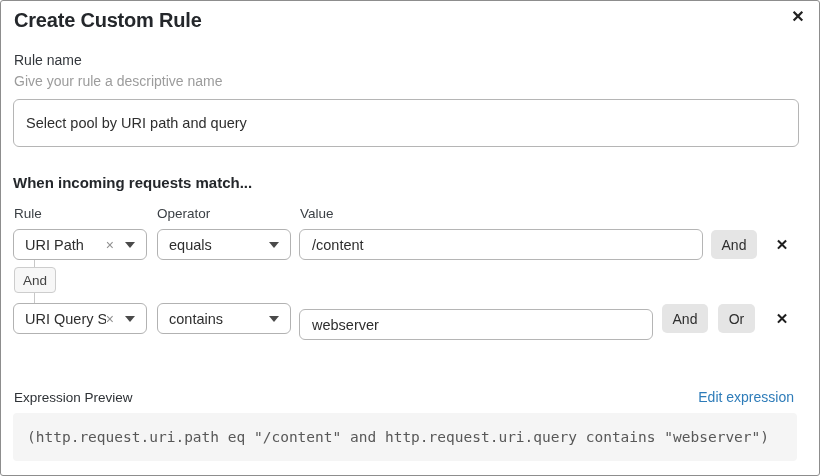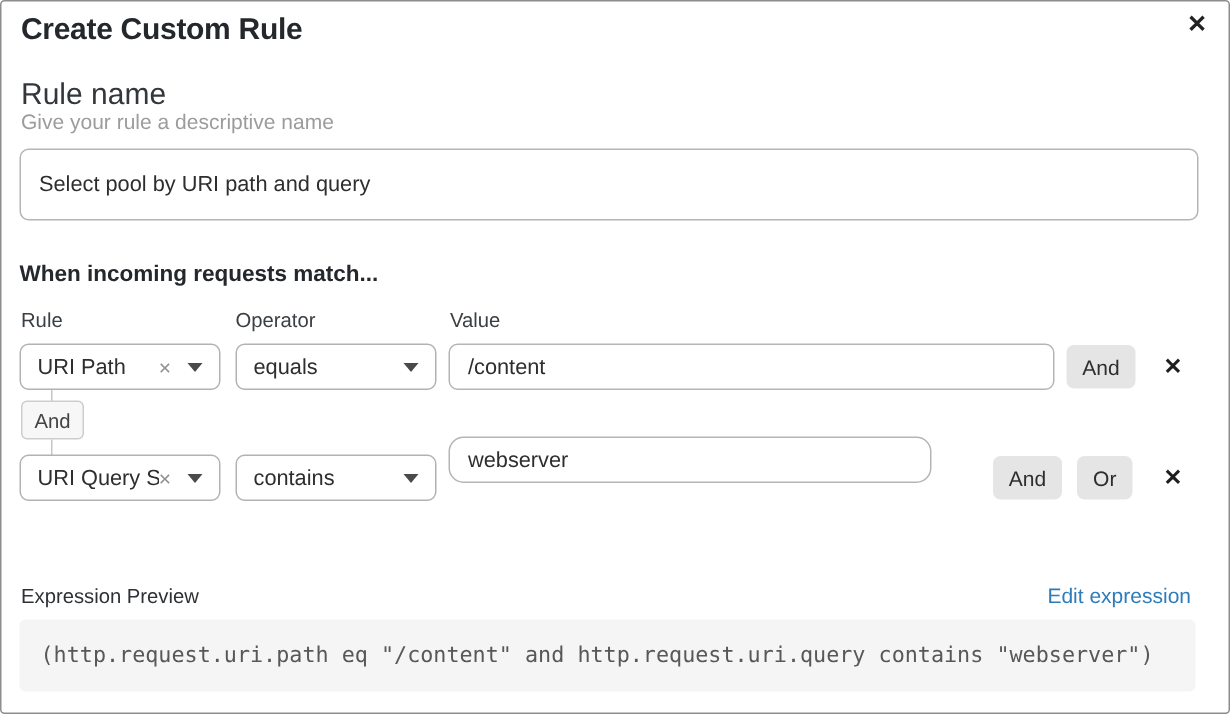--- a/index.html
+++ b/index.html
@@ -25,21 +25,21 @@
   }
 
   .close-btn {
     right: 9px; top: 4px;
     width: 24px; height: 24px;
     background: transparent; border: none;
     font-size: 16px; font-weight: 700; color: #222;
     cursor: pointer; line-height: 24px; text-align: center;
   }
 
-  .lbl { font-size: 20px; color: #33373c; }
+  .lbl { font-size: 14px; color: #33373c; }
   .rule-name-label { left: 13px; top: 51px; }
   .rule-name-desc { left: 13px; top: 72px; font-size: 14px; color: #9c9c9c; }
 
   .text-input {
     border: 1px solid #b5b5b5; border-radius: 6px;
     background: #fff; color: #2e2e2e;
     font-family: "Liberation Sans", sans-serif;
     font-size: 14.5px; padding: 0 12px;
     outline: none;
   }
@@ -86,21 +86,21 @@
   .conn-line-2 { top: 292px; height: 11px; }
   .conn-badge {
     left: 13px; top: 266px; width: 42px; height: 26px;
     background: #f7f7f7; border: 1px solid #cdcdcd; border-radius: 4px;
     display: flex; align-items: center; justify-content: center;
     font-size: 13.5px; color: #444; cursor: pointer;
   }
 
   .sel-field-2 { left: 12px;  top: 302px; width: 134px; height: 31px; }
   .sel-op-2    { left: 156px; top: 302px; width: 134px; height: 31px; }
-  .inp-val-2   { left: 298px; top: 290px; width: 322px; height: 31px; border-radius: 10px; }
+  .inp-val-2   { left: 298px; top: 308px; width: 354px; height: 31px; }
 
   .chip-btn {
     background: #e5e5e5; border: none; border-radius: 5px;
     font-family: "Liberation Sans", sans-serif;
     font-size: 14px; color: #2e2e2e; cursor: pointer;
     height: 29px;
   }
   .btn-and-1 { left: 710px; top: 229px; width: 46px; }
   .btn-and-2 { left: 661px; top: 303px; width: 46px; }
   .btn-or-2  { left: 717px; top: 303px; width: 37px; }

